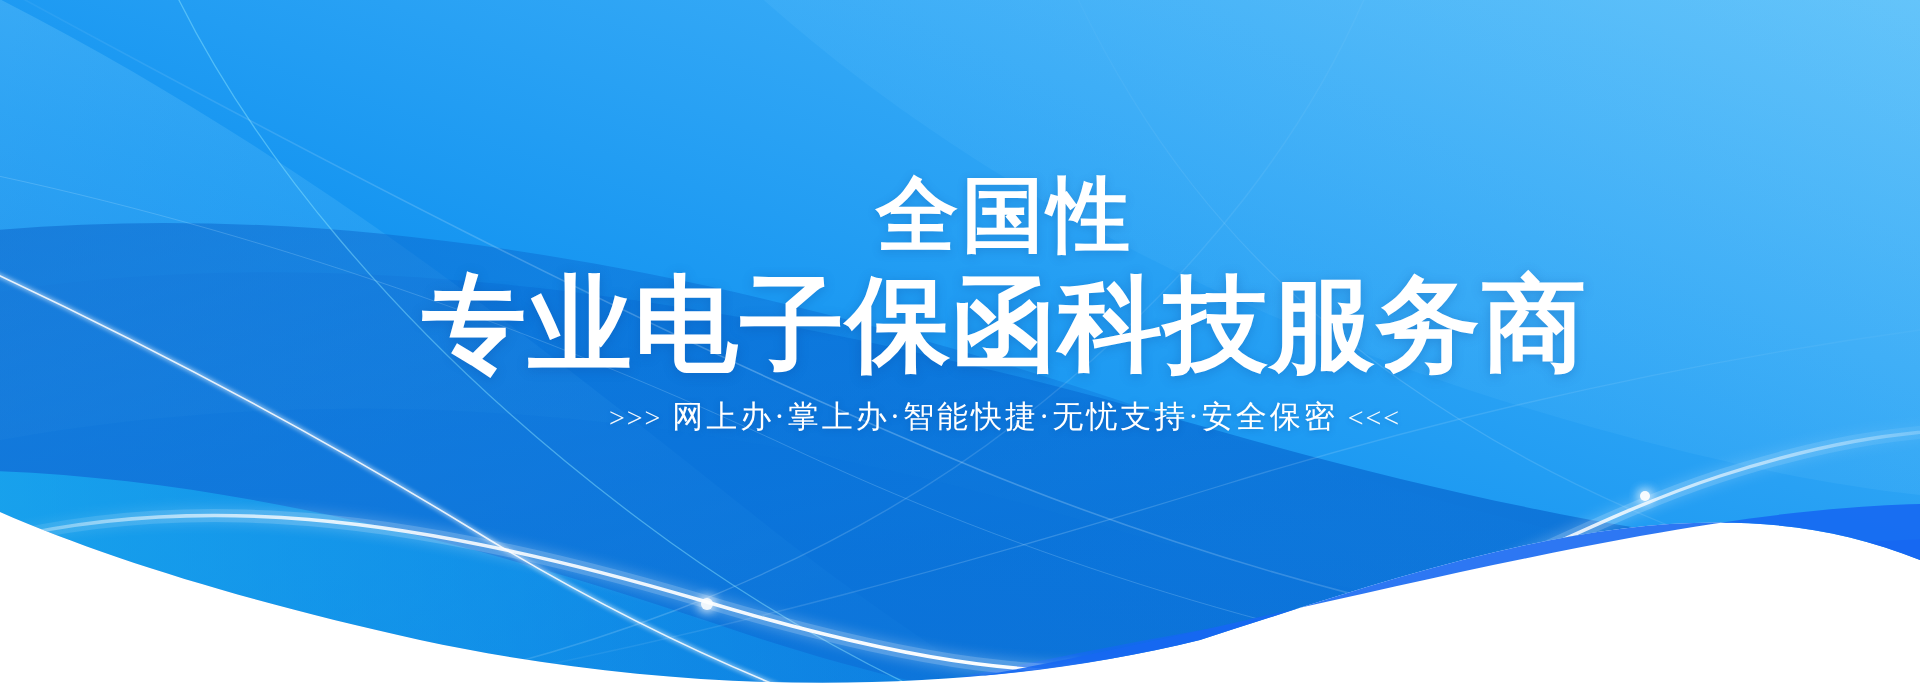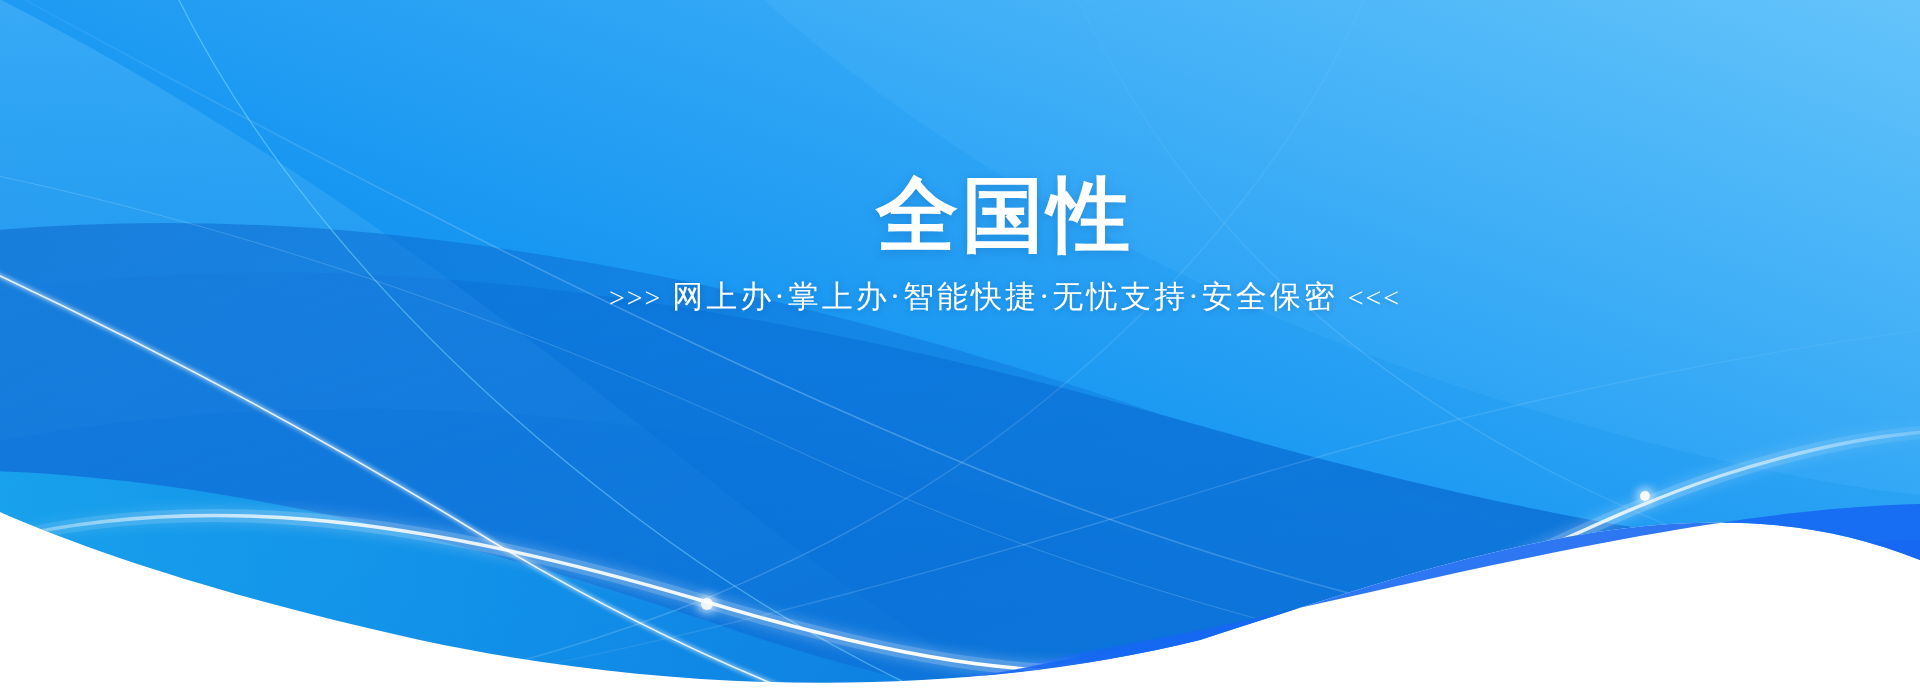--- a/index.html
+++ b/index.html
@@ -230,18 +230,19 @@
 
     <path d="M0,512 C110,560 250,602 420,640 C700,700 980,694 1200,640
              C1450,560 1700,470 1920,560 L1920,696 L0,696 Z" fill="#ffffff"></path>
 
     <path d="M980,676 C1180,640 1400,580 1640,536 C1760,514 1850,506 1920,504
              L1920,560 C1700,470 1450,560 1200,640 C1130,657 1055,670 980,676 Z" fill="#1668f2" opacity="0.9"></path>
   </svg>
 
   <div class="text-stack">
     <div class="headline-1">全国性</div>
+    <div class="headline-2">专业电子保函科技服务商</div>
     <div class="subtitle">
       <span class="chev">&gt;&gt;&gt;</span><span>网上办·掌上办·智能快捷·无忧支持·安全保密</span><span class="chev">&lt;&lt;&lt;</span>
     </div>
   </div>
 
 </div>
 
 </body></html>

